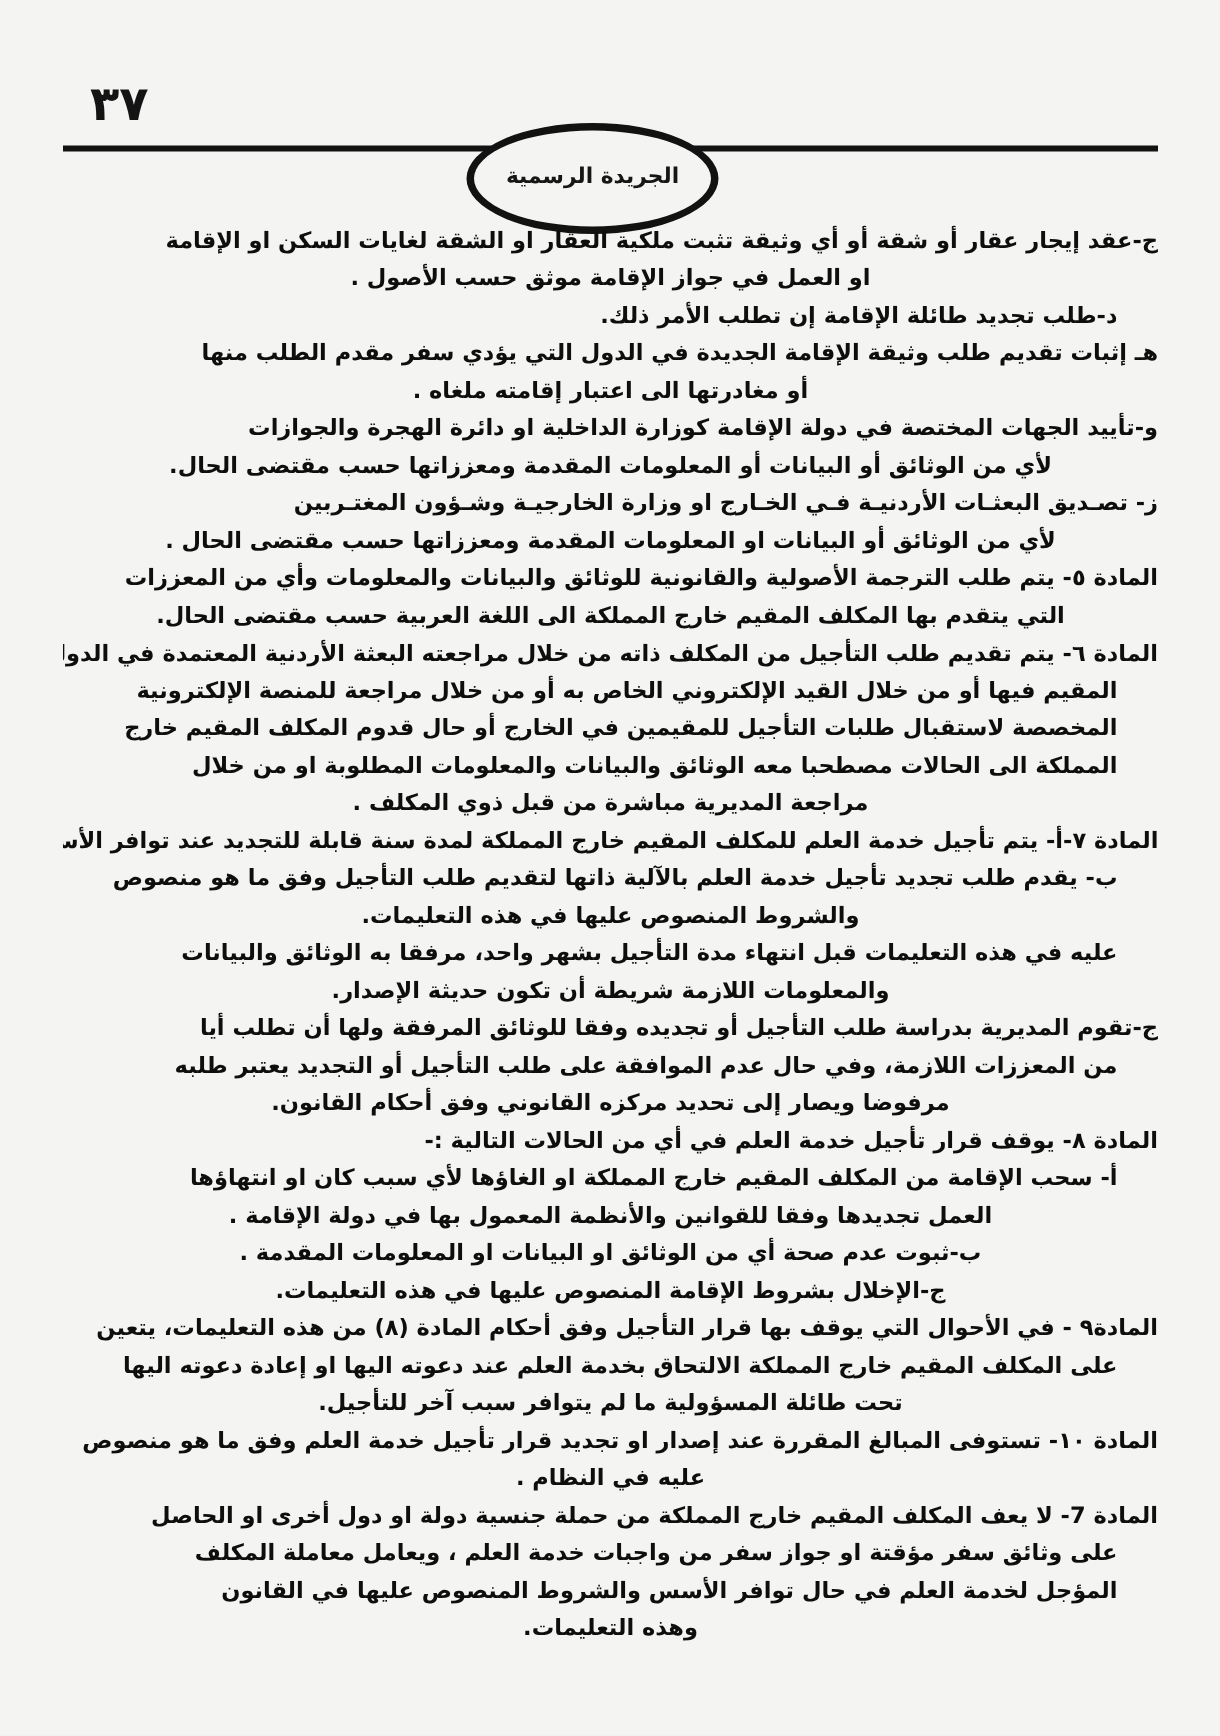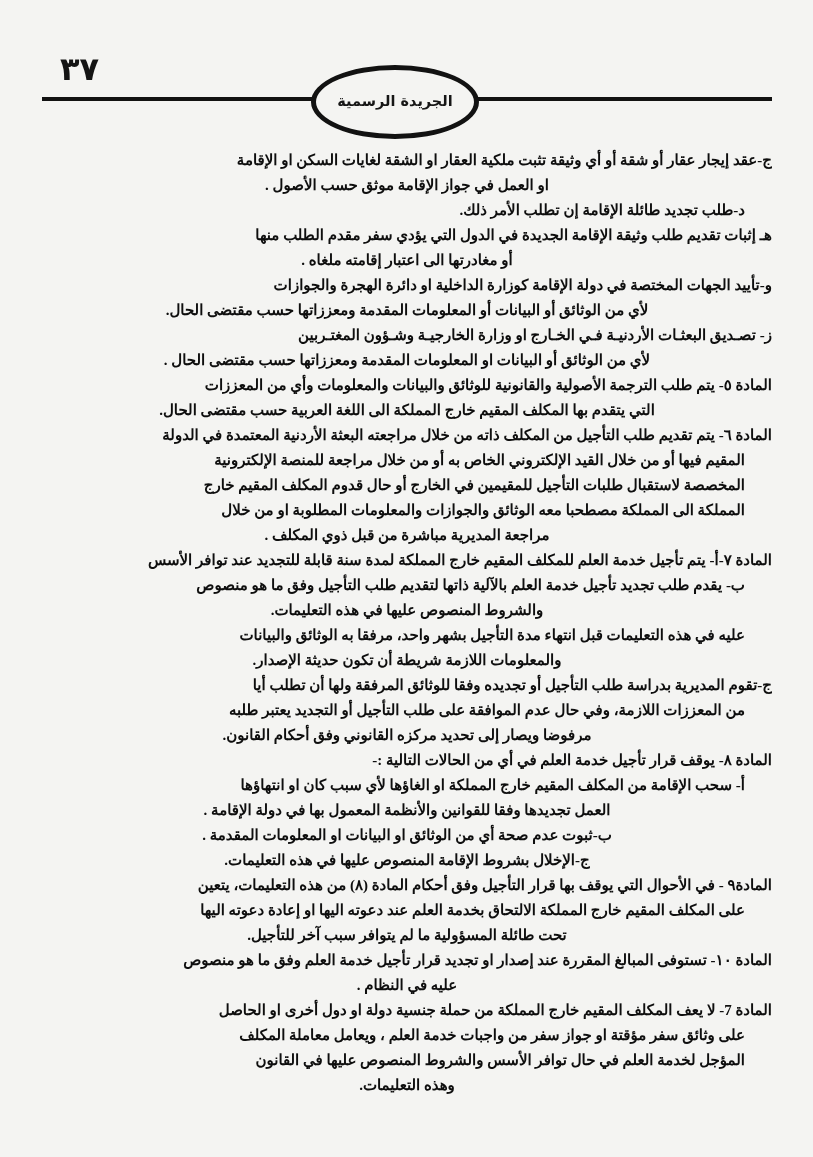--- a/index.html
+++ b/index.html
@@ -26,21 +26,21 @@
     letter-spacing: 1px;
   }
   .header-rule {
     position: absolute;
     top: 97px; left: 42px;
     width: 730px; height: 4px;
     background: #121212;
   }
   .gazette-seal {
     position: absolute;
-    top: 65px; left: 311px;
+    top: 82px; left: 311px;
     width: 158px; height: 64px;
     border: 5px solid #121212;
     border-radius: 50%;
     background: #f4f4f2;
     display: flex;
     align-items: center;
     justify-content: center;
   }
   .gazette-title {
     font-size: 14.5px;
@@ -56,21 +56,20 @@
     overflow: hidden;
   }
   .line {
     height: 25px;
     line-height: 25px;
     font-size: 15px;
     font-weight: 700;
     color: #0e0e0e;
     white-space: nowrap;
     overflow: hidden;
-    font-family: Liberation Serif, serif;
   }
   .line.r  { text-align: right; }
   .line.ri { text-align: right; padding-right: 27px; }
   .line.c  { text-align: center; }
 </style>
 </head>
 <body>
 
 <div class="page">
 
@@ -90,21 +89,21 @@
       <div class="line c">أو مغادرتها الى اعتبار إقامته ملغاه .</div>
       <div class="line r">و-تأييد الجهات المختصة في دولة الإقامة كوزارة الداخلية او دائرة الهجرة والجوازات</div>
       <div class="line c">لأي من الوثائق أو البيانات أو المعلومات المقدمة ومعززاتها حسب مقتضى الحال.</div>
       <div class="line r">ز- تصـديق البعثـات الأردنيـة فـي الخـارج او وزارة الخارجيـة وشـؤون المغتـربين</div>
       <div class="line c">لأي من الوثائق أو البيانات او المعلومات المقدمة ومعززاتها حسب مقتضى الحال .</div>
       <div class="line r">المادة ٥- يتم طلب الترجمة الأصولية والقانونية للوثائق والبيانات والمعلومات وأي من المعززات</div>
       <div class="line c">التي يتقدم بها المكلف المقيم خارج المملكة الى اللغة العربية حسب مقتضى الحال.</div>
       <div class="line r">المادة ٦- يتم تقديم طلب التأجيل من المكلف ذاته من خلال مراجعته البعثة الأردنية المعتمدة في الدولة</div>
       <div class="line ri">المقيم فيها أو من خلال القيد الإلكتروني الخاص به أو من خلال مراجعة للمنصة الإلكترونية</div>
       <div class="line ri">المخصصة لاستقبال طلبات التأجيل للمقيمين في الخارج أو حال قدوم المكلف المقيم خارج</div>
-      <div class="line ri">المملكة الى المملكة مصطحبا معه الوثائق والجوازات والمعلومات المطلوبة او من خلال</div>
+      <div class="line ri">المملكة الى الحالات مصطحبا معه الوثائق والبيانات والمعلومات المطلوبة او من خلال</div>
       <div class="line c">مراجعة المديرية مباشرة من قبل ذوي المكلف .</div>
       <div class="line r">المادة ٧-أ- يتم تأجيل خدمة العلم للمكلف المقيم خارج المملكة لمدة سنة قابلة للتجديد عند توافر الأسس</div>
       <div class="line ri">ب- يقدم طلب تجديد تأجيل خدمة العلم بالآلية ذاتها لتقديم طلب التأجيل وفق ما هو منصوص</div>
       <div class="line c">والشروط المنصوص عليها في هذه التعليمات.</div>
       <div class="line ri">عليه في هذه التعليمات قبل انتهاء مدة التأجيل بشهر واحد، مرفقا به الوثائق والبيانات</div>
       <div class="line c">والمعلومات اللازمة شريطة أن تكون حديثة الإصدار.</div>
       <div class="line r">ج-تقوم المديرية بدراسة طلب التأجيل أو تجديده  وفقا للوثائق المرفقة ولها أن تطلب أيا</div>
       <div class="line ri">من المعززات اللازمة، وفي حال عدم الموافقة على طلب التأجيل أو التجديد يعتبر طلبه</div>
       <div class="line c">مرفوضا ويصار إلى تحديد مركزه القانوني وفق أحكام القانون.</div>
       <div class="line r">المادة ٨- يوقف قرار تأجيل خدمة العلم في أي من الحالات التالية :-</div>

